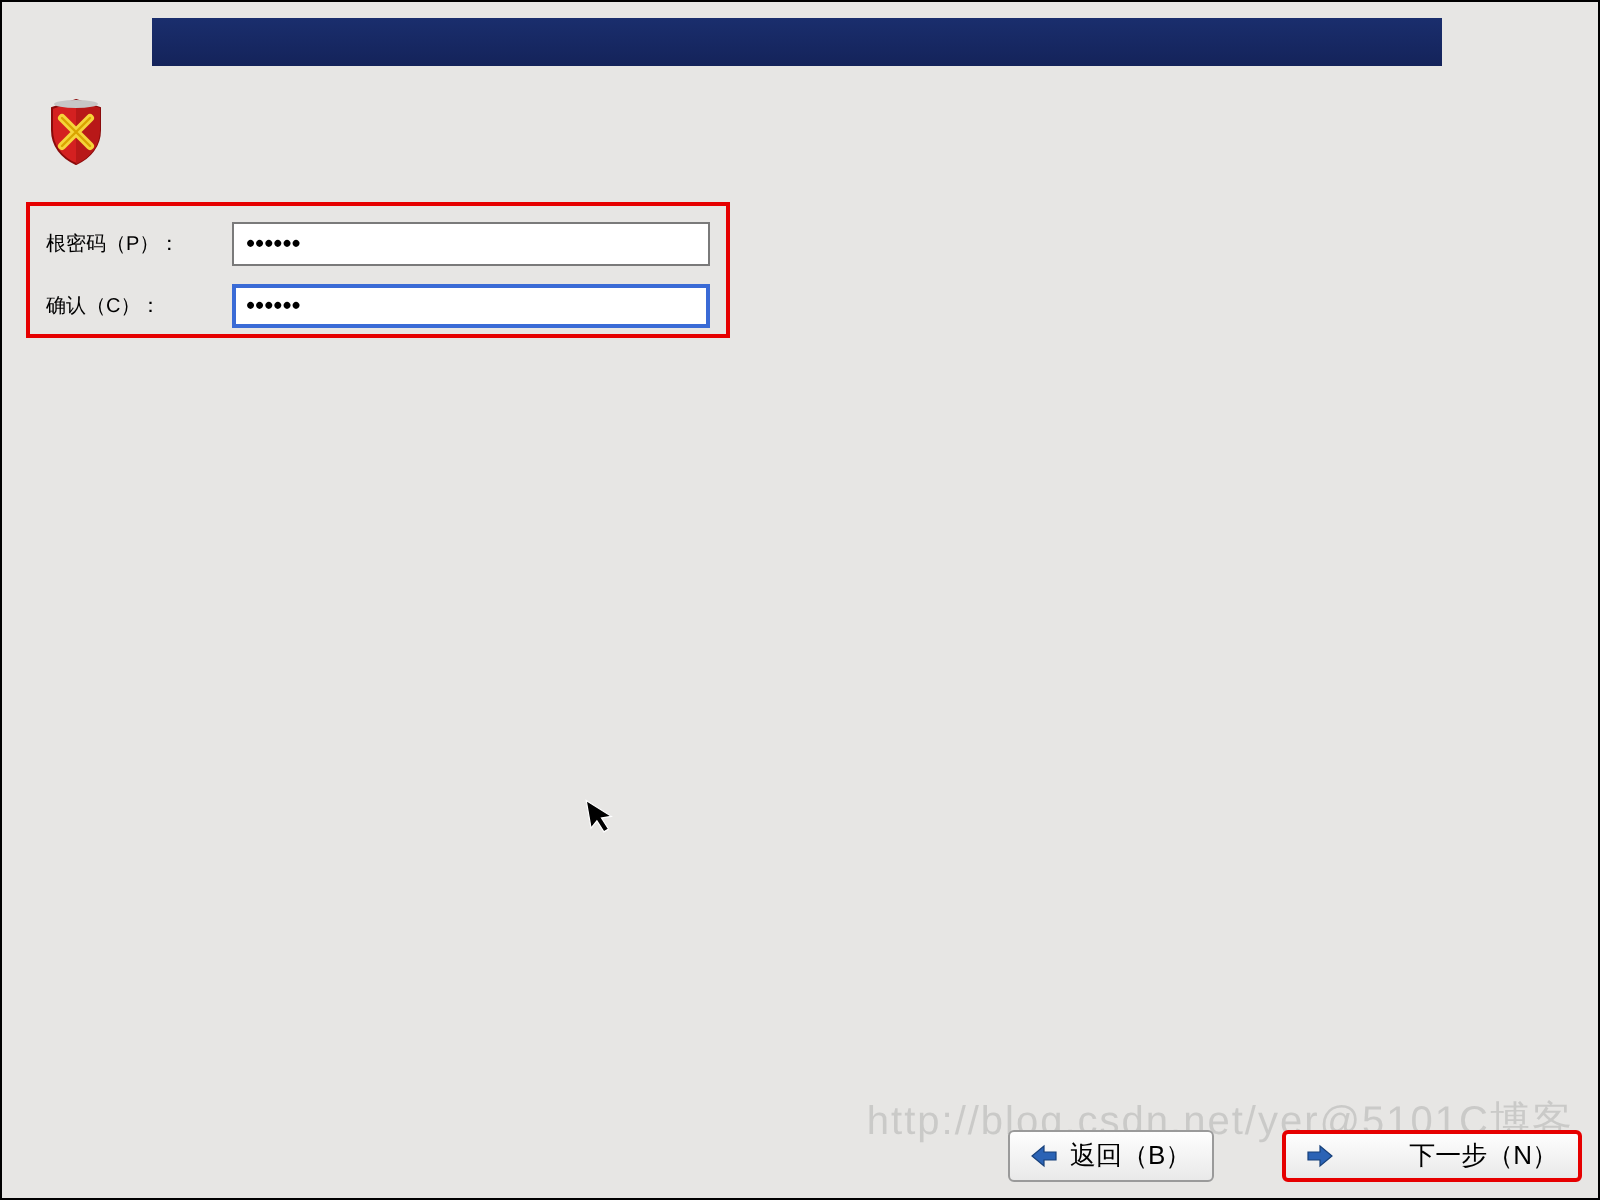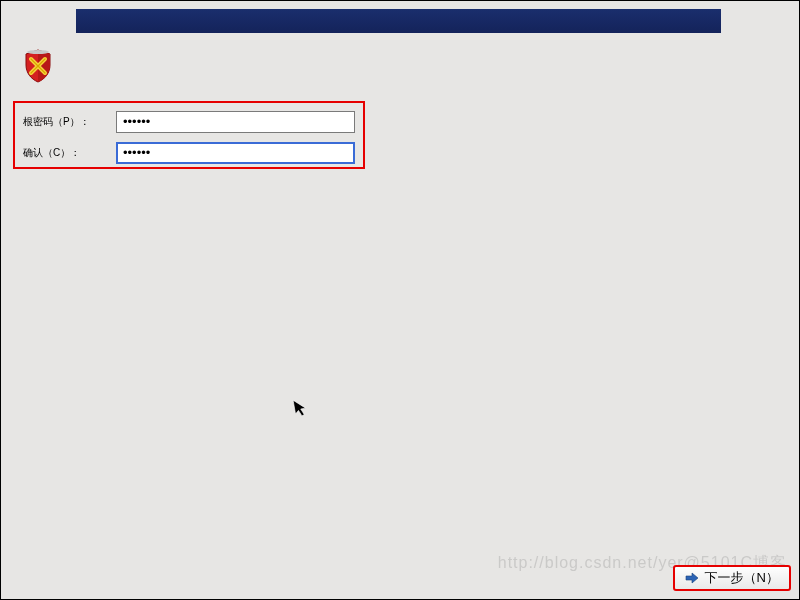--- a/index.html
+++ b/index.html
@@ -80,21 +80,21 @@
     top: 397px;
     left: 293px;
     font-size: 18px;
     color: #000;
     transform: rotate(-10deg);
   }
   .watermark {
     position: absolute;
     bottom: 25px;
     right: 12px;
-    font-size: 16px;
+    font-size: 20px;
     color: rgba(150,150,150,0.35);
     letter-spacing: 1px;
     font-family: Arial, sans-serif;
   }
   .nav-buttons {
     position: absolute;
     bottom: 8px;
     right: 8px;
     display: flex;
     gap: 34px;
@@ -109,20 +109,21 @@
     align-items: center;
     justify-content: center;
     padding: 0 10px;
     font-size: 13px;
     cursor: pointer;
     color: #000;
   }
   .nav-btn.next {
     border: 2px solid #e60000;
     min-width: 104px;
+    gap: 32px;
   }
   .arrow {
     display: inline-block;
     margin-right: 6px;
   }
   .arrow svg { display: block; }
 </style>
 </head>
 <body>
 
@@ -153,20 +154,28 @@
 
 <span class="cursor">
   <svg width="14" height="20" viewBox="0 0 14 20">
     <path d="M1 1 L1 15 L4.5 12 L7 18 L9.5 17 L7 11 L12 11 Z" fill="#000" stroke="#fff" stroke-width="0.6"></path>
   </svg>
 </span>
 
 <div class="watermark">http://blog.csdn.net/yer@5101C博客</div>
 
 <div class="nav-buttons">
+  <div class="nav-btn">
+    <span class="arrow">
+      <svg width="14" height="12" viewBox="0 0 14 12">
+        <path d="M7 1 L1 6 L7 11 L7 8 L13 8 L13 4 L7 4 Z" fill="#2b63b5" stroke="#17407a" stroke-width="0.6"></path>
+      </svg>
+    </span>
+    <span>返回（B）</span>
+  </div>
   <div class="nav-btn next">
     <span class="arrow">
       <svg width="14" height="12" viewBox="0 0 14 12">
         <path d="M7 1 L13 6 L7 11 L7 8 L1 8 L1 4 L7 4 Z" fill="#2b63b5" stroke="#17407a" stroke-width="0.6"></path>
       </svg>
     </span>
     <span>下一步（N）</span>
   </div>
 </div>
 

